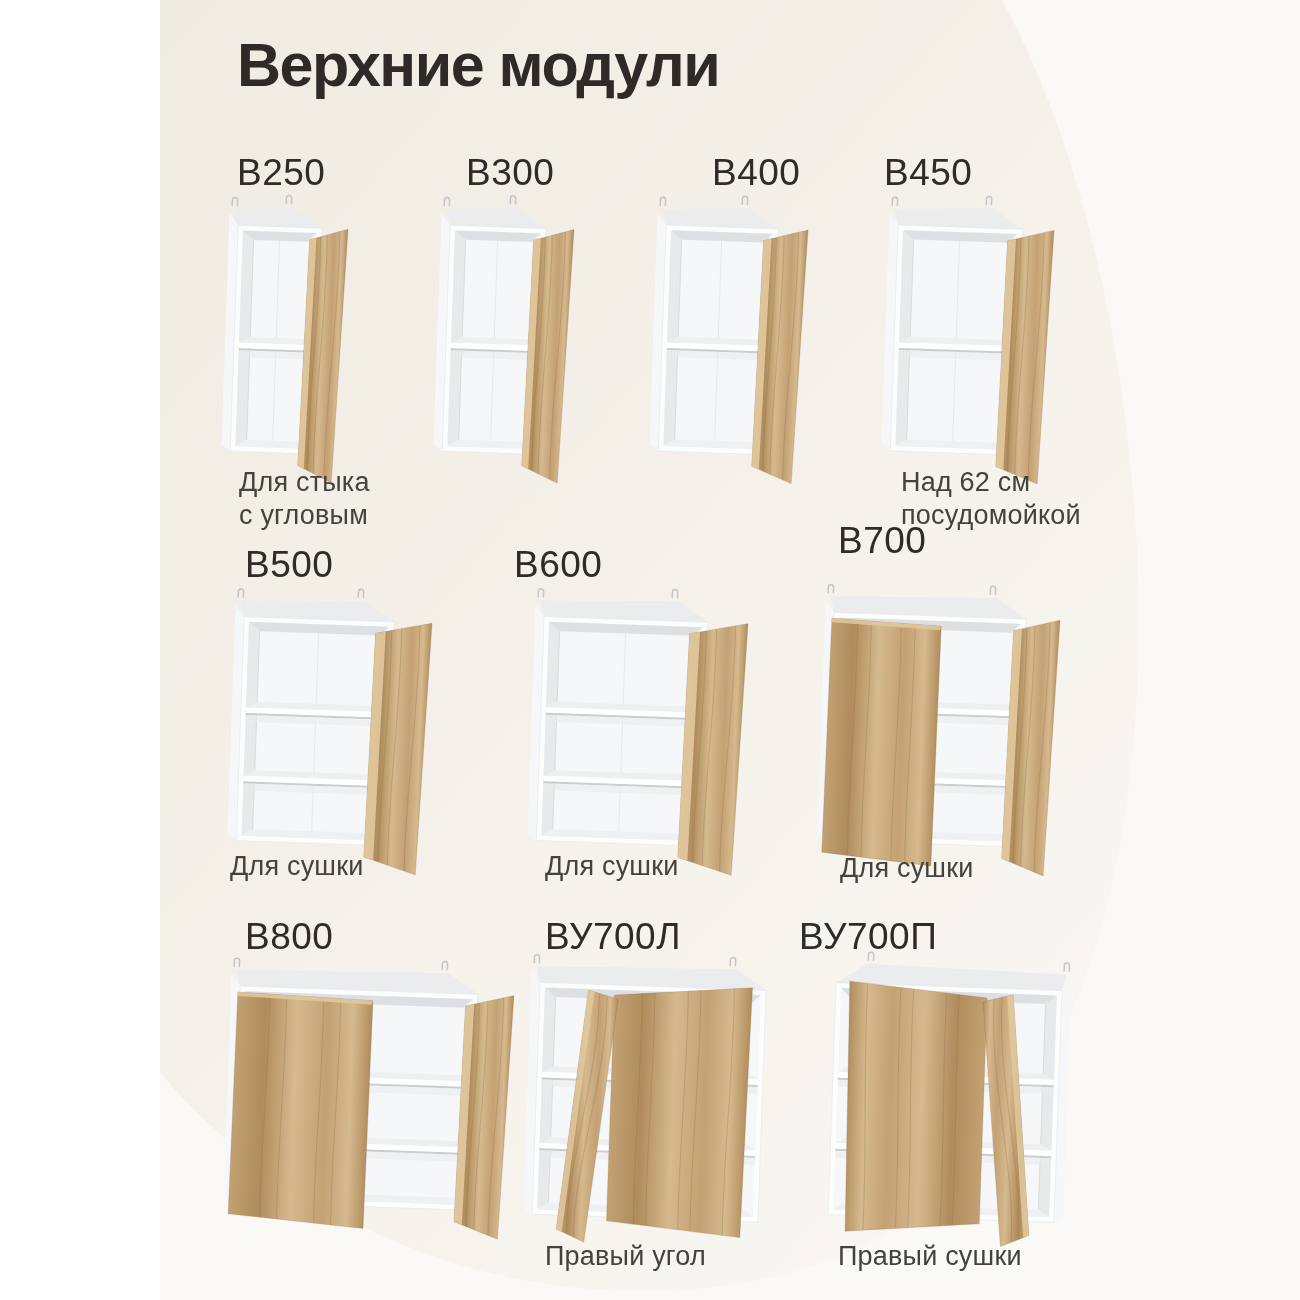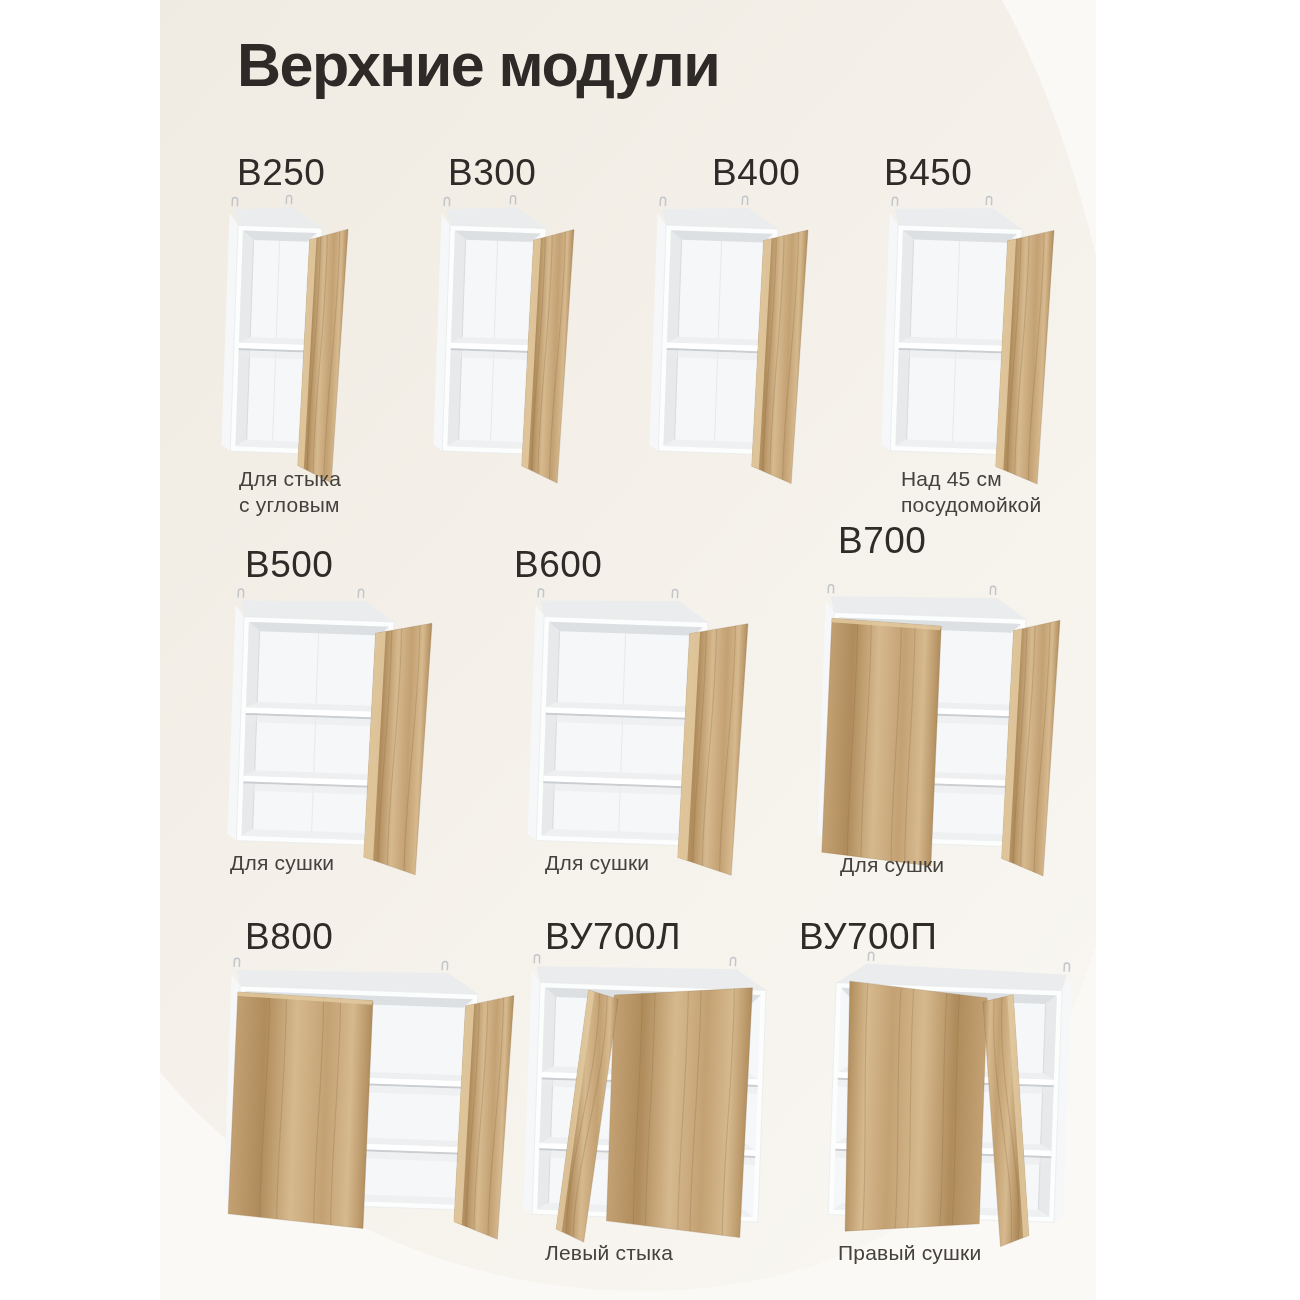--- a/index.html
+++ b/index.html
@@ -2,36 +2,36 @@
 <html style="--title: #2e2a27; --code: #2f2b28; --caption: #45413d; --outer: #fbf9f6;"><head>
 <meta charset="utf-8">
 <style>
   html,body{margin:0;padding:0;}
   body{
     width:1300px;height:1300px;
     background:#ffffff;
     font-family:"Liberation Sans", sans-serif;
     overflow:hidden;
   }
-  .page{position:relative;width:1096px;height:1300px;overflow:hidden;background:#ffffff;}
+  .page{position:relative;width:1300px;height:1300px;overflow:hidden;background:#ffffff;}
   .bg-right{position:absolute;left:160px;top:0;width:1140px;height:1300px;background:var(--outer,#fbf9f6);}
   .blob-svg{position:absolute;left:0;top:0;width:1300px;height:1300px;}
   .page-title{
     position:absolute;left:237px;top:30px;
     font-size:61px;font-weight:700;letter-spacing:-1.5px;
     color:var(--title,#2e2a27);
   }
   .code{
     position:absolute;
     font-size:37px;font-weight:400;letter-spacing:0.5px;
     color:var(--code,#2f2b28);
   }
   .caption{
     position:absolute;
-    font-size:21px;font-weight:400;line-height:1.22;
+    font-size:27px;font-weight:400;line-height:1.22;
     color:var(--caption,#45413d);
     white-space:pre-line;letter-spacing:0.2px;
   }
   .figure{position:absolute;}
   .figure svg{display:block;transform:rotate(2deg);transform-origin:22% 12%;}
 </style>
 </head>
 <body>
 
 <div class="page">
@@ -48,21 +48,21 @@
     <path d="M160,0 L1002,0
              C1074,130 1126,330 1137,550
              C1148,795 1104,1022 982,1158
              C872,1282 688,1310 522,1280
              C384,1254 244,1176 160,1072 Z" fill="url(#blobGrad)"></path>
   </svg>
 
   <div class="page-title">Верхние модули</div>
 
   <div class="code" style="left:237px;top:152px">В250</div>
-  <div class="code" style="left:448px;top:152px">В300</div>
+  <div class="code" style="left:466px;top:152px">В300</div>
   <div class="code" style="left:712px;top:152px">В400</div>
   <div class="code" style="left:884px;top:152px">В450</div>
 
   <div class="figure" style="left:228px;top:192px">
     <svg xmlns="http://www.w3.org/2000/svg" viewBox="0 0 134 310" width="134" height="310">
         <defs>
           <linearGradient id="wg0" x1="0" y1="0" x2="1" y2="0">
     <stop offset="0" stop-color="#c3a173"></stop>
     <stop offset="0.22" stop-color="#b08c5c"></stop>
     <stop offset="0.45" stop-color="#d6b98e"></stop>
@@ -191,21 +191,21 @@
         <polygon points="120,46 166,34 158,288 116,272" fill="url(#wg3)" stroke="#8a6b43" stroke-opacity="0.3" stroke-width="0.8"></polygon>
         <path d="M133.11,42.58 C135.11,124.473 125.97,206.36599999999999 127.97,276.56" fill="none" stroke="#8a6b43" stroke-opacity="0.28" stroke-width="1.1"></path>
         <path d="M141.16,40.48 C143.16,124.088 133.32,207.696 135.32,279.36" fill="none" stroke="#8a6b43" stroke-opacity="0.28" stroke-width="1.1"></path>
         <path d="M156.11,36.58 C158.11,123.373 146.97,210.166 148.97,284.56" fill="none" stroke="#8a6b43" stroke-opacity="0.28" stroke-width="1.1"></path>
         <polygon points="120,46 128.3,43.8 123.6,274.9 116,272" fill="#e2c99f" opacity="0.9"></polygon>
       </svg>
   </div>
 
   <div class="caption" style="left:239px;top:466px">Для стыка
 с угловым</div>
-  <div class="caption" style="left:901px;top:466px">Над 45 см
+  <div class="caption" style="left:901px;top:466px">Над 62 см
 посудомойкой</div>
 
   <div class="code" style="left:245px;top:544px">В500</div>
   <div class="code" style="left:514px;top:544px">В600</div>
   <div class="code" style="left:838px;top:520px">В700</div>
 
   <div class="figure" style="left:234px;top:584px">
     <svg xmlns="http://www.w3.org/2000/svg" viewBox="0 0 212 308" width="212" height="308">
         <defs>
           <linearGradient id="wg4" x1="0" y1="0" x2="1" y2="0">
@@ -460,16 +460,16 @@
           <path d="M170.97226666666666,36.480000000000004 C172.97226666666666,120.84399999999998 166.4656,205.20799999999997 168.4656,277.52" fill="none" stroke="#8a6b43" stroke-opacity="0.28" stroke-width="1.1"></path>
           <path d="M204.28843333333336,33.58 C206.28843333333336,119.974 198.81510000000003,206.368 200.81510000000003,280.42" fill="none" stroke="#8a6b43" stroke-opacity="0.28" stroke-width="1.1"></path>
           <polygon points="58.6,40 88.6,48 62.6,292 34.6,280" fill="url(#wg9)" stroke="#8a6b43" stroke-opacity="0.3" stroke-width="0.8"></polygon>
           <path d="M69.63,42.946666666666665 C71.63,127.46233333333333 42.89333333333333,211.978 44.89333333333333,284.42" fill="none" stroke="#8a6b43" stroke-opacity="0.28" stroke-width="1.1"></path>
           <path d="M77.38,45.013333333333335 C79.38,129.89066666666668 50.126666666666665,214.76799999999997 52.126666666666665,287.52" fill="none" stroke="#8a6b43" stroke-opacity="0.28" stroke-width="1.1"></path>
           <polygon points="58.6,40 64.6,41.6 40.2,282.4 34.6,280" fill="#e2c99f" opacity="0.85"></polygon>
         </g>
       </svg>
   </div>
 
-  <div class="caption" style="left:545px;top:1240px">Левый стыка</div>
+  <div class="caption" style="left:545px;top:1240px">Правый угол</div>
   <div class="caption" style="left:838px;top:1240px">Правый сушки</div>
 
 </div>
 
 </body></html>

